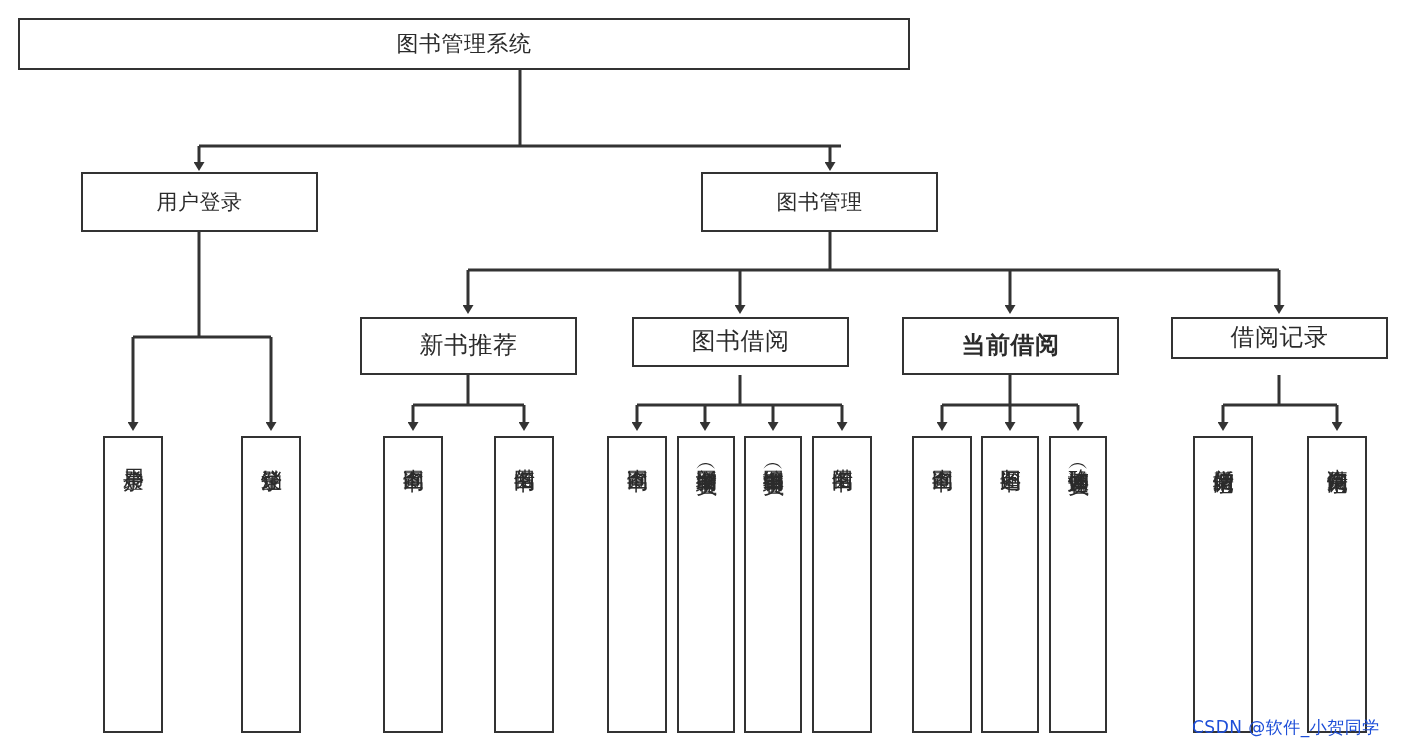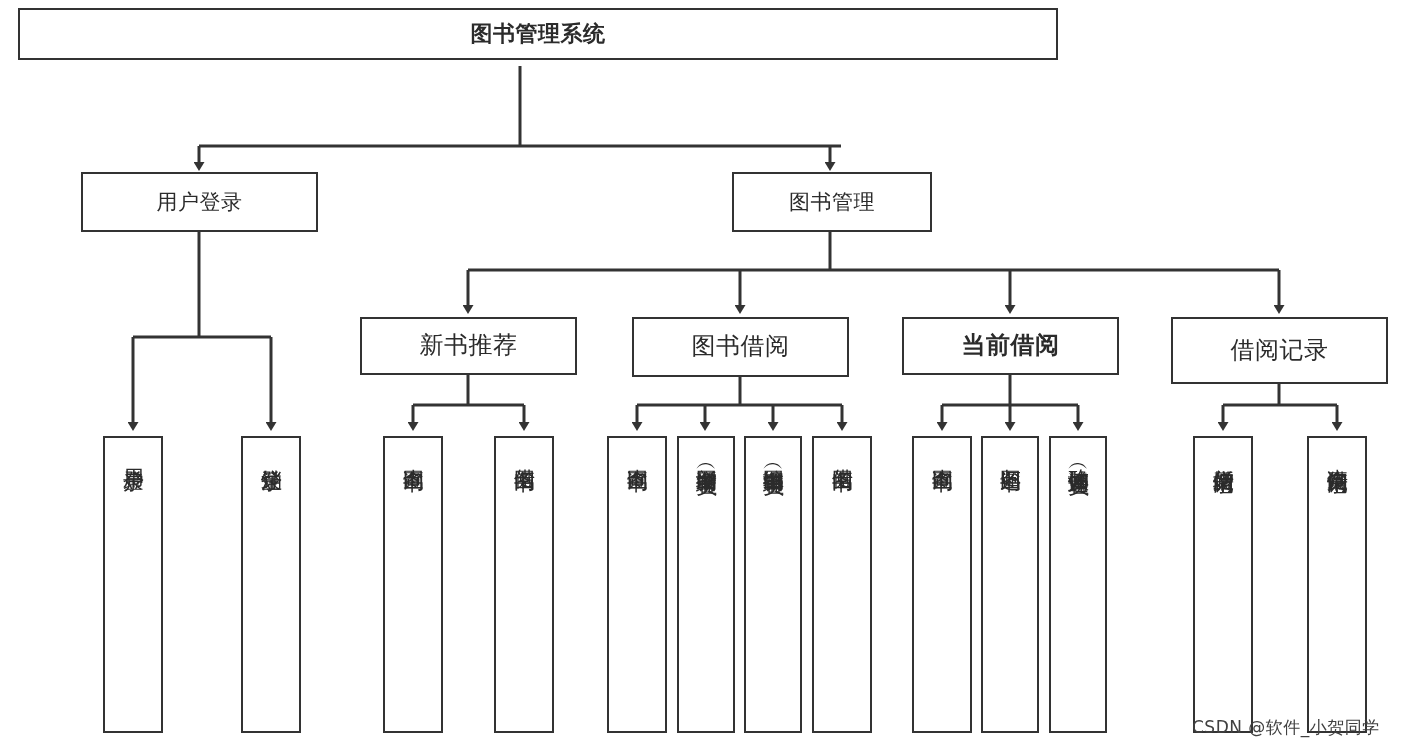--- a/index.html
+++ b/index.html
@@ -53,21 +53,21 @@
     font-size: 21px;
     line-height: 1.28;
     letter-spacing: 1px;
     white-space: nowrap;
   }
   .node.root .label { font-size: 22px; }
   .node.l1 .label { font-size: 21px; }
   .node.l2 .label { font-size: 24px; }
   .watermark {
     position: absolute;
-    color: #404040;
+    color: #1d4ed8;
     font-size: 17px;
     white-space: nowrap;
     letter-spacing: 0.5px;
     font-family: "DejaVu Sans", "Liberation Sans", sans-serif;
   }
 </style>
 </head>
 <body>
 
 <div id="canvas">
@@ -115,41 +115,41 @@
       <path d="M1010,405 L1010,423" marker-end="url(#arrow)"></path>
       <path d="M1078,405 L1078,423" marker-end="url(#arrow)"></path>
 
       <path d="M1279,375 L1279,405"></path>
       <path d="M1223,405 L1337,405"></path>
       <path d="M1223,405 L1223,423" marker-end="url(#arrow)"></path>
       <path d="M1337,405 L1337,423" marker-end="url(#arrow)"></path>
     </g>
   </svg>
 
-  <div class="node root" style="left:18px; top:8px; width:1040px; height:52px;font-weight:bold;">
+  <div class="node root" style="left:18px; top:18px; width:892px; height:52px;">
     <span class="label">图书管理系统</span>
   </div>
 
   <div class="node l1" style="left:81px; top:172px; width:237px; height:60px;">
     <span class="label">用户登录</span>
   </div>
-  <div class="node l1" style="left:732px; top:172px; width:200px; height:60px;">
+  <div class="node l1" style="left:701px; top:172px; width:237px; height:60px;">
     <span class="label">图书管理</span>
   </div>
 
   <div class="node l2" style="left:360px; top:317px; width:217px; height:58px;">
     <span class="label">新书推荐</span>
   </div>
-  <div class="node l2" style="left:632px; top:317px; width:217px; height:60px;">
+  <div class="node l2" style="left:632px; top:317px; width:217px; height:50px;">
     <span class="label">图书借阅</span>
   </div>
   <div class="node l2" style="left:902px; top:317px; width:217px; height:58px;font-weight:bold;">
     <span class="label">当前借阅</span>
   </div>
-  <div class="node l2" style="left:1171px; top:317px; width:217px; height:67px;">
+  <div class="node l2" style="left:1171px; top:317px; width:217px; height:42px;">
     <span class="label">借阅记录</span>
   </div>
 
   <div class="node vertical" style="left:103px; top:436px; width:60px; height:297px;">
     <span class="label">用户登录</span>
   </div>
   <div class="node vertical" style="left:241px; top:436px; width:60px; height:297px;">
     <span class="label">注销登录</span>
   </div>
 

